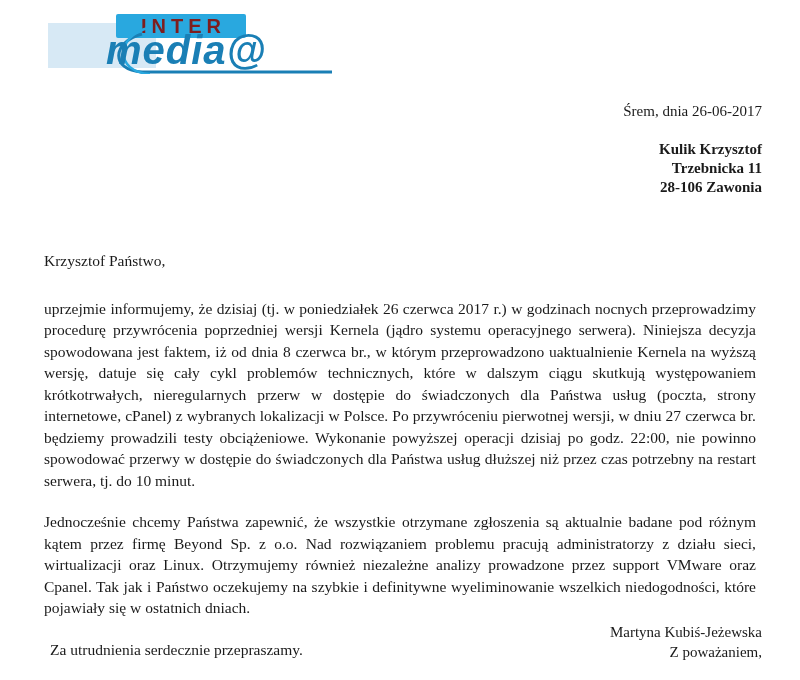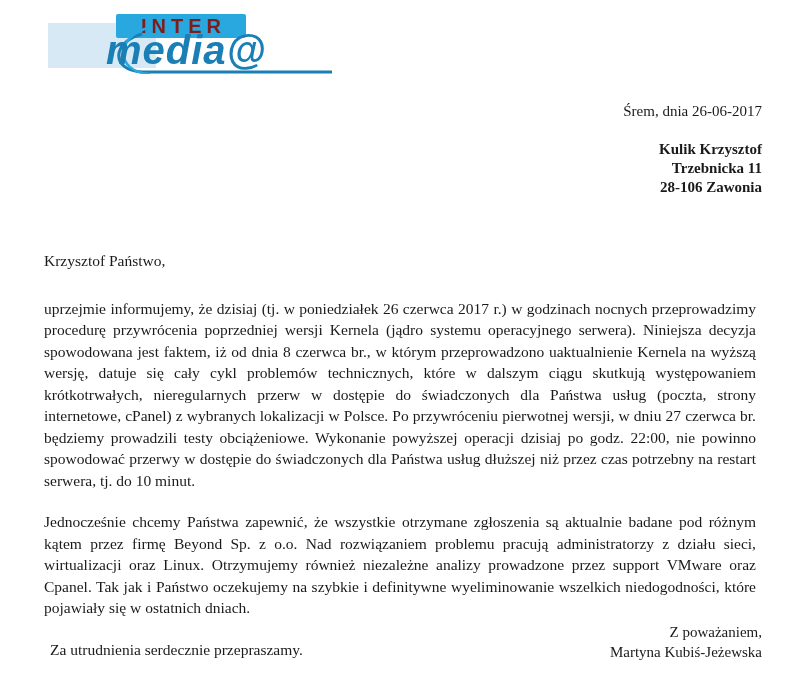--- a/index.html
+++ b/index.html
@@ -159,17 +159,17 @@
   </div>
 
   <div class="body-text">
     <p class="salutation">Krzysztof Państwo,</p>
     <p class="para">uprzejmie informujemy, że dzisiaj (tj. w poniedziałek 26 czerwca 2017 r.) w godzinach nocnych przeprowadzimy procedurę przywrócenia poprzedniej wersji Kernela (jądro systemu operacyjnego serwera). Niniejsza decyzja spowodowana jest faktem, iż od dnia 8 czerwca br., w którym przeprowadzono uaktualnienie Kernela na wyższą wersję, datuje się cały cykl problemów technicznych, które w dalszym ciągu skutkują występowaniem krótkotrwałych, nieregularnych przerw w dostępie do świadczonych dla Państwa usług (poczta, strony internetowe, cPanel) z wybranych lokalizacji w Polsce. Po przywróceniu pierwotnej wersji, w dniu 27 czerwca br. będziemy prowadzili testy obciążeniowe. Wykonanie powyższej operacji dzisiaj po godz. 22:00, nie powinno spowodować przerwy w dostępie do świadczonych dla Państwa usług dłuższej niż przez czas potrzebny na restart serwera, tj. do 10 minut.</p>
     <p class="para">Jednocześnie chcemy Państwa zapewnić, że wszystkie otrzymane zgłoszenia są aktualnie badane pod różnym kątem przez firmę Beyond Sp. z o.o. Nad rozwiązaniem problemu pracują administratorzy z działu sieci, wirtualizacji oraz Linux. Otrzymujemy również niezależne analizy prowadzone przez support VMware oraz Cpanel. Tak jak i Państwo oczekujemy na szybkie i definitywne wyeliminowanie wszelkich niedogodności, które pojawiały się w ostatnich dniach.</p>
     <p class="para-apology">Za utrudnienia serdecznie przepraszamy.</p>
   </div>
 
   <div class="signature">
+    <div>Martyna Kubiś-Jeżewska</div>
     <div>Z poważaniem,</div>
-    <div>Martyna Kubiś-Jeżewska</div>
   </div>
 
 </div>
 
 </body></html>

